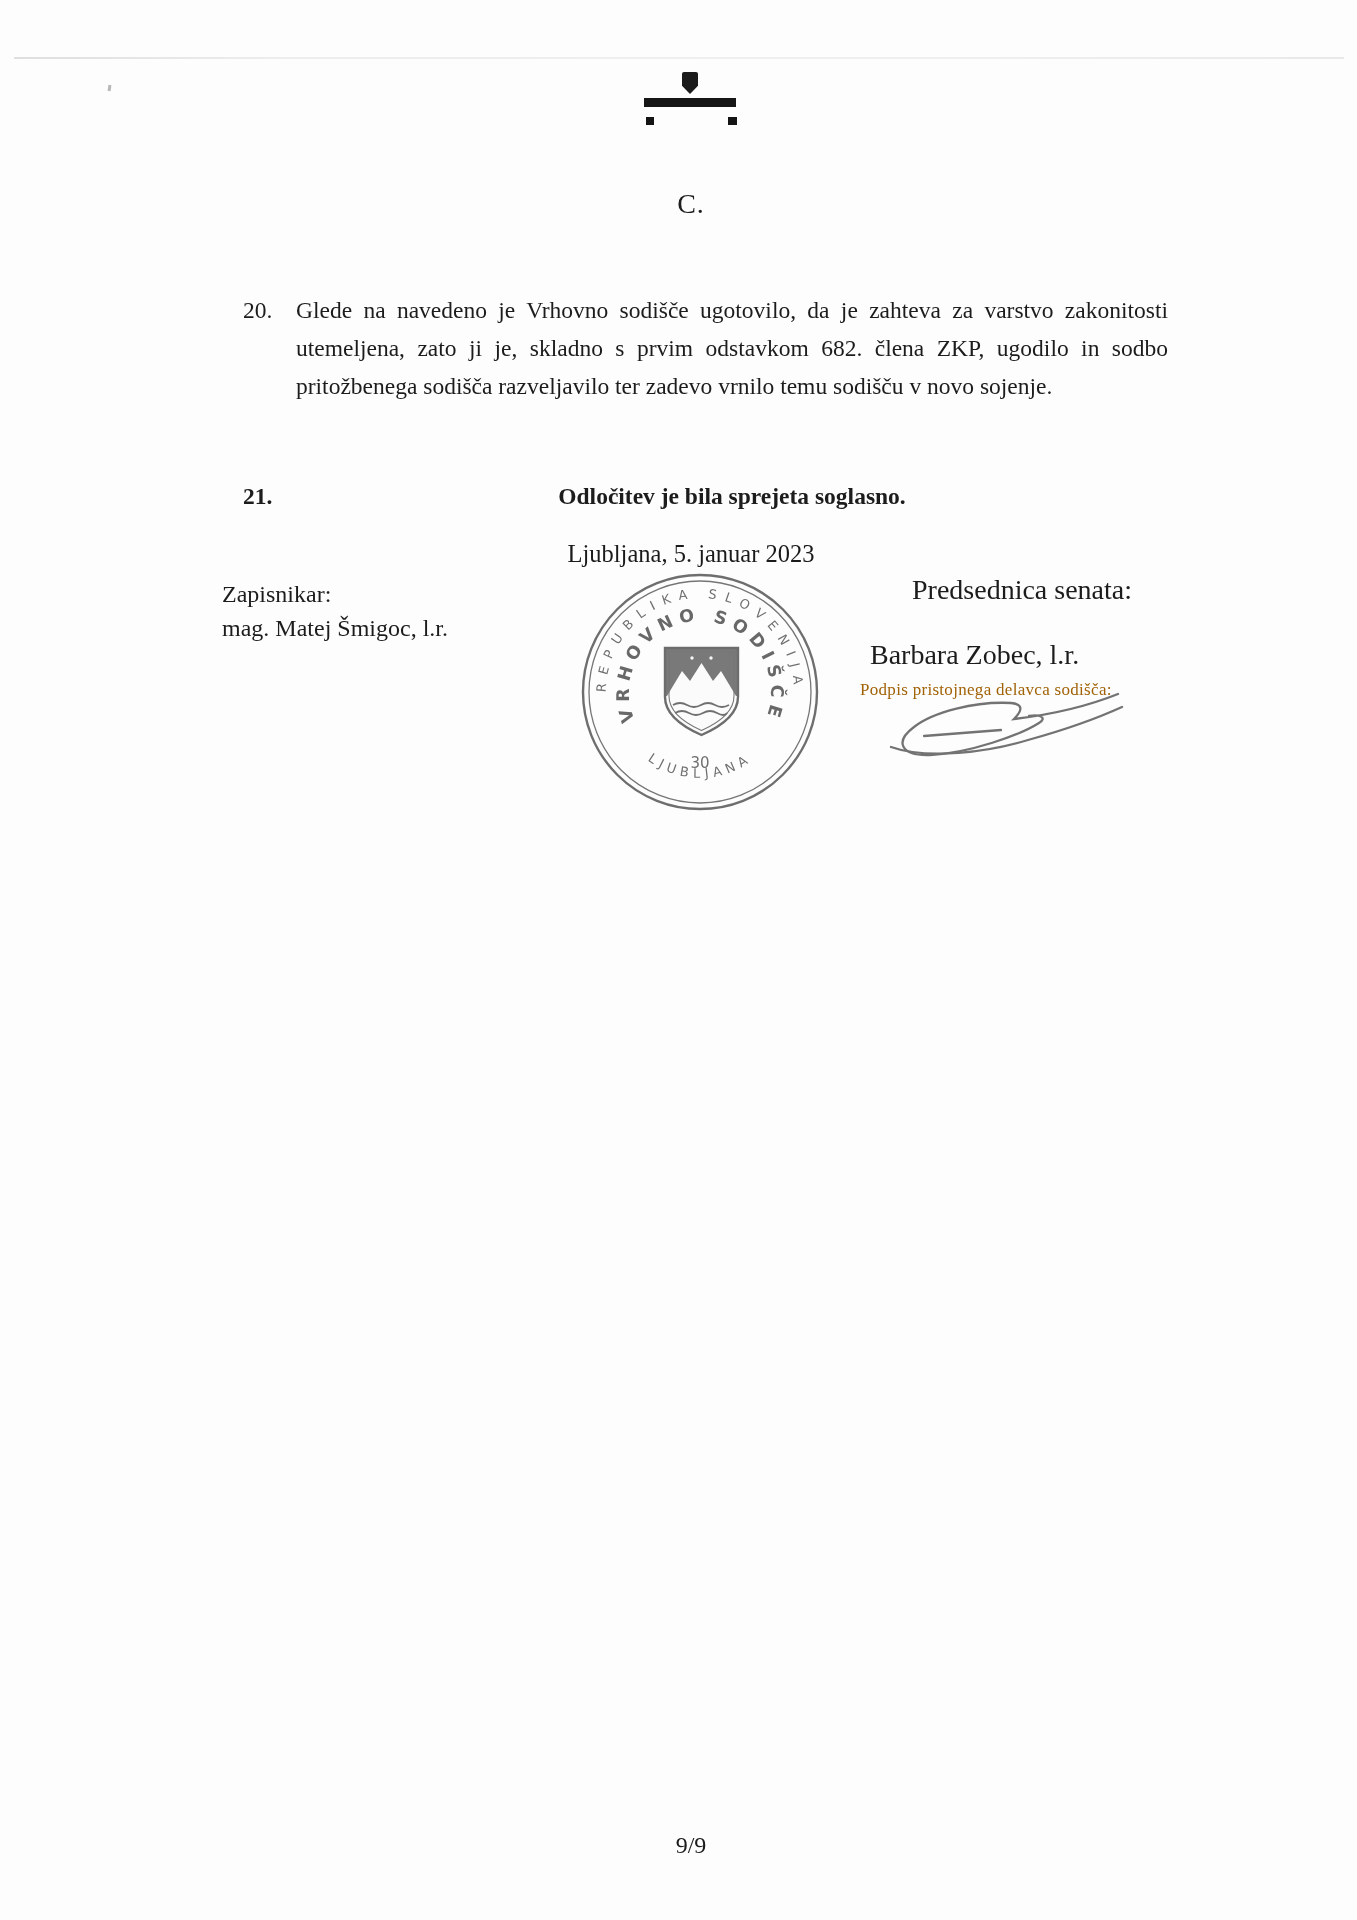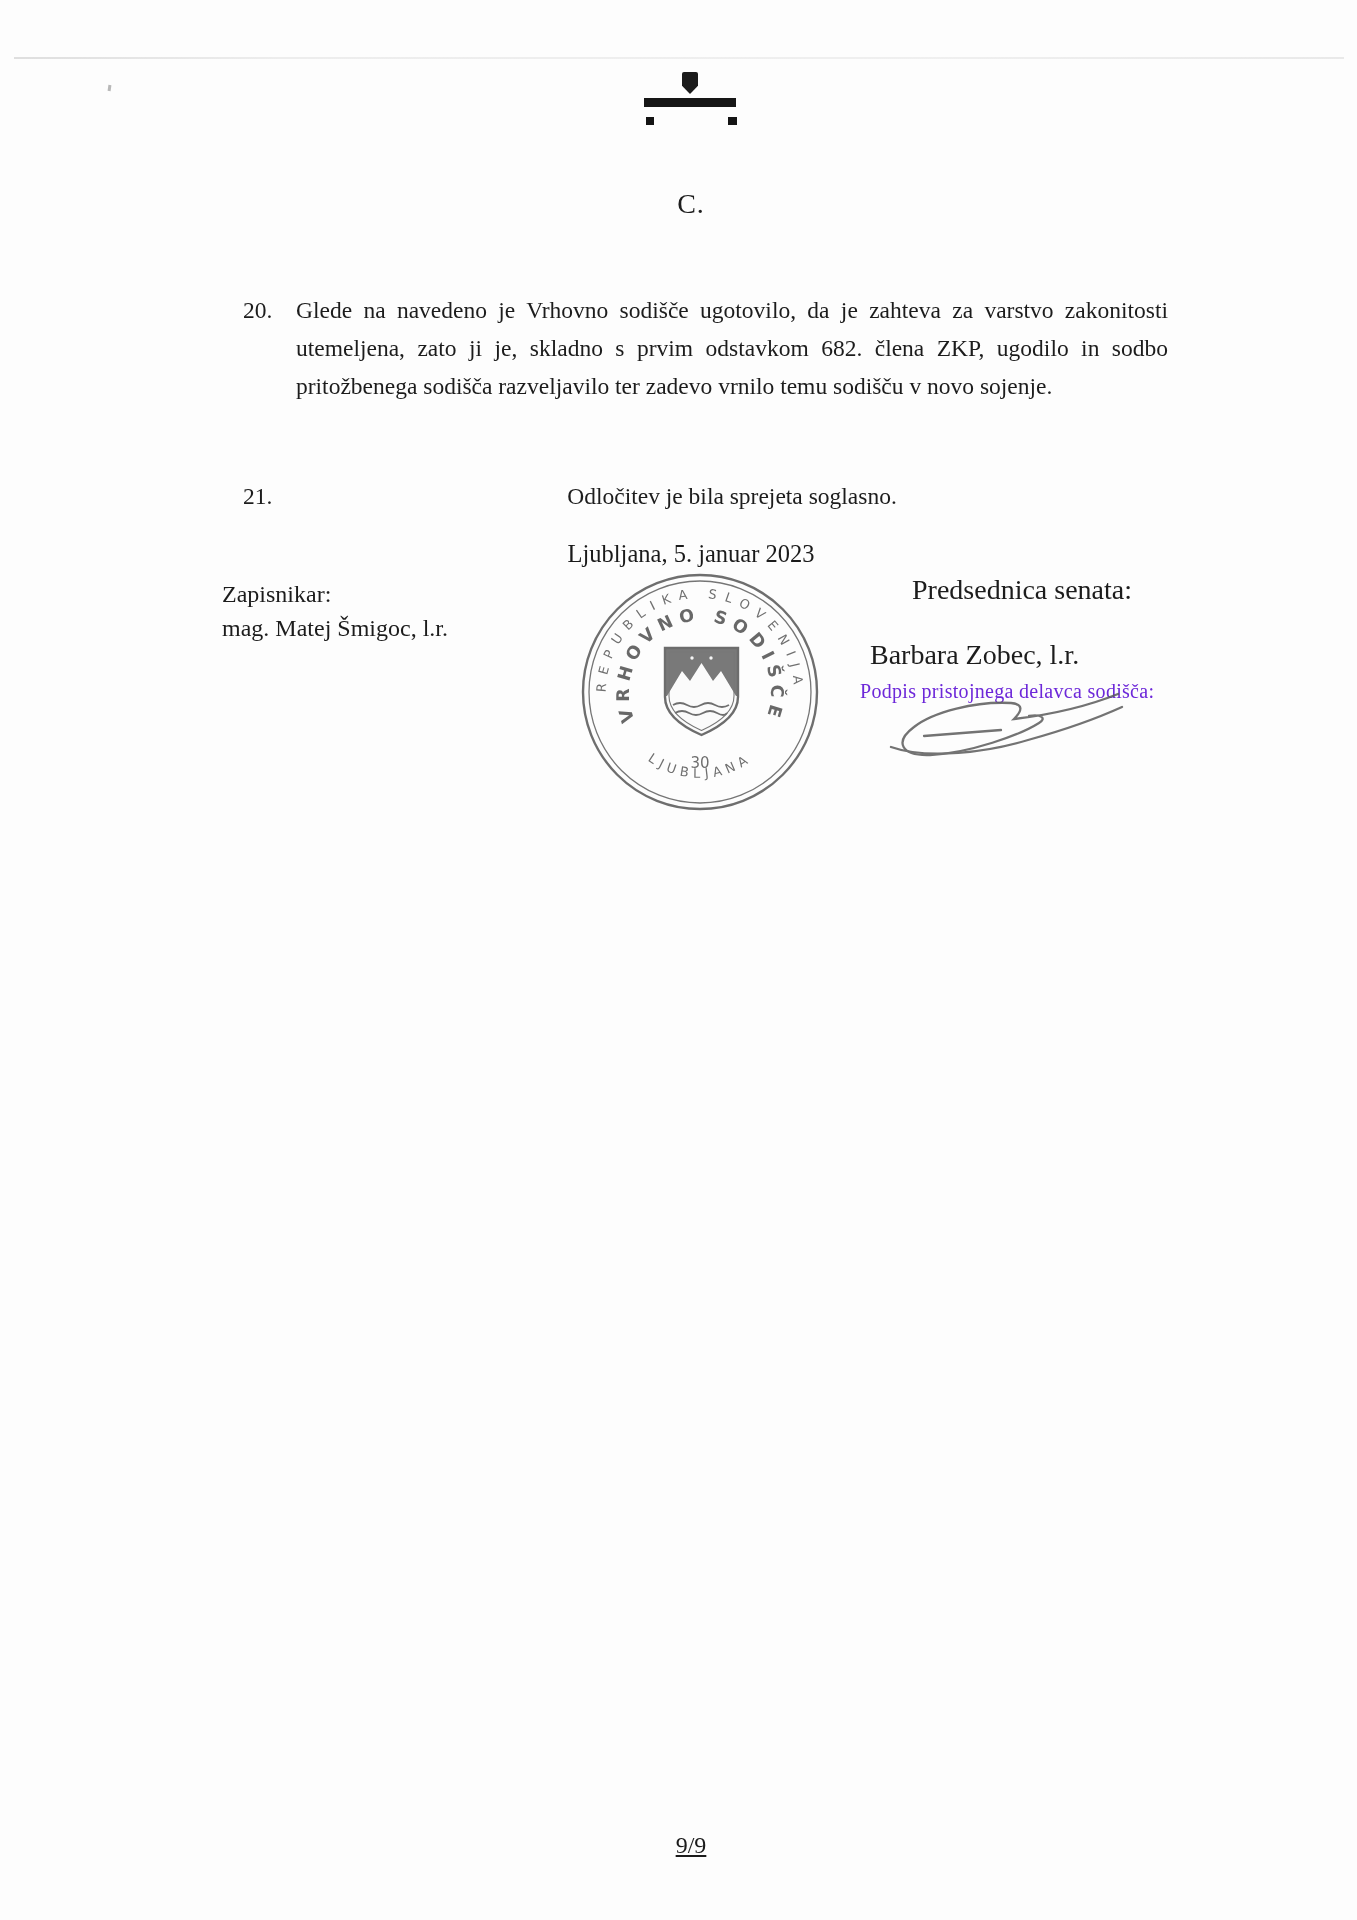--- a/index.html
+++ b/index.html
@@ -45,54 +45,54 @@
   .section-heading {
     position: absolute; top: 188px; left: 491px; width: 400px;
     text-align: center; font-size: 28px; letter-spacing: 1px; color: #1e1e1e;
   }
   
   .para {
     position: absolute; left: 214px; width: 954px;
     display: flex; font-size: 23.5px; line-height: 38px;
   }
   .para-20 { top: 291px; }
-  .para-21 { top: 477px; }
+  .para-21 { top: 477px; font-weight: bold; }
   .para-num { flex: none; width: 53px; margin-left: 29px; }
   .para-text { flex: 1; text-align: justify; }
   .para-21 .para-text { text-align: center; }
   
   .dateline {
     position: absolute; top: 540px; left: 491px; width: 400px;
     text-align: center; font-size: 24.5px; color: #1a1a1a;
   }
   
   .sig-left-role  { position: absolute; top: 581px; left: 222px; font-size: 24px; }
   .sig-left-name  { position: absolute; top: 615px; left: 222px; font-size: 24px; }
   .sig-right-role { position: absolute; top: 574px; left: 842px; width: 360px; text-align: center; font-size: 28px; }
   .sig-right-name { position: absolute; top: 639px; left: 870px; width: 360px; text-align: left; font-size: 28px; }
   
   .cert-statement {
     position: absolute; top: 644px; left: 862px; width: 380px;
     font-size: 25.5px; color: #6e6e6e; letter-spacing: .5px;
   }
   .cert-caption {
     position: absolute; top: 680px; left: 860px; width: 320px;
-    font-size: 20px; color: #6d28d9; letter-spacing: .3px;
+    font-size: 17px; color: #a16207; letter-spacing: .3px;
   }
   .signature-svg { position: absolute; top: 686px; left: 870px; }
   
   .stamp-svg { position: absolute; top: 567px; left: 575px; opacity: .85; }
   .stamp-outer-text { font-family: "DejaVu Sans", sans-serif; font-size: 13px; letter-spacing: 8px; fill: #585858; }
   .stamp-inner-text { font-family: "DejaVu Sans", sans-serif; font-size: 17.5px; font-weight: 700; letter-spacing: 6px; fill: #4f4f4f; }
   .stamp-bottom-text { font-family: "DejaVu Sans", sans-serif; font-size: 13px; letter-spacing: 5px; fill: #585858; }
   .stamp-number { font-family: "DejaVu Sans", sans-serif; font-size: 15px; fill: #555555; }
   
   .page-number {
     position: absolute; top: 1832px; left: 491px; width: 400px;
-    text-align: center; font-size: 24px; color: #1b1b1b; text-decoration: underline;
+    text-align: center; font-size: 24px; color: #1b1b1b;
   }
 </style>
 </head>
 <body>
 
 <div class="page">
 
   <div class="scan-line"></div>
   <div class="scan-speck"></div>
 

